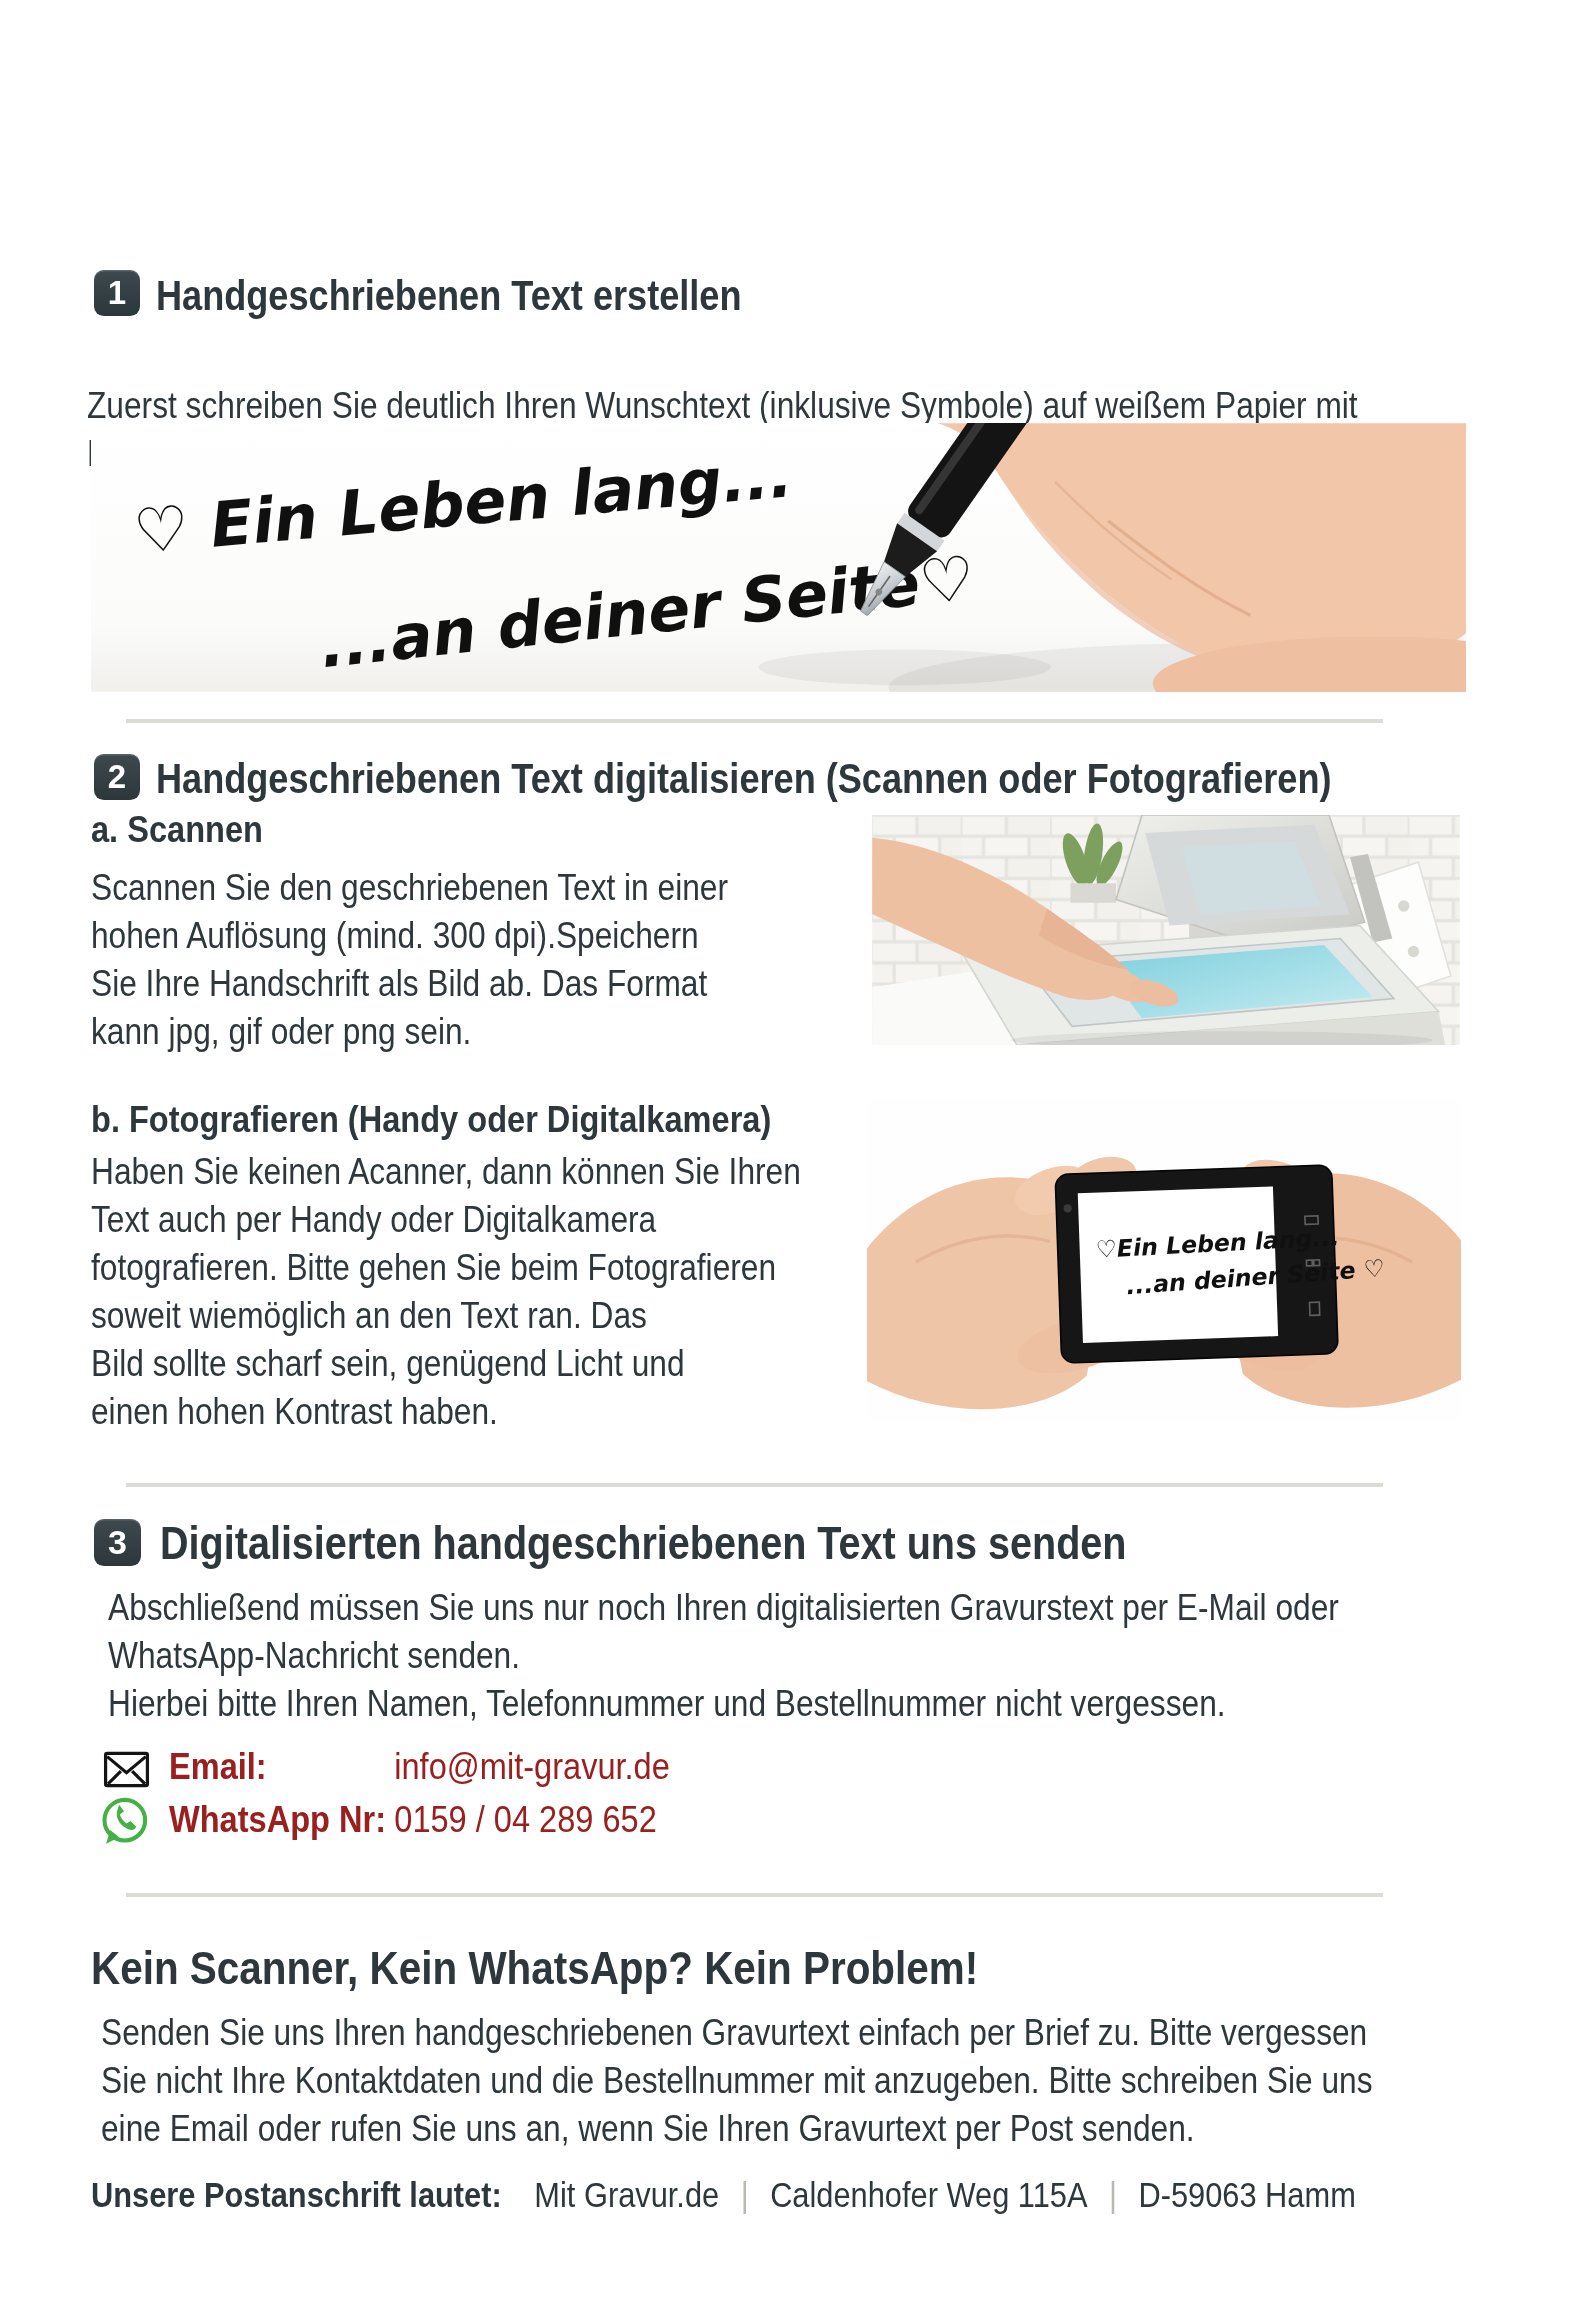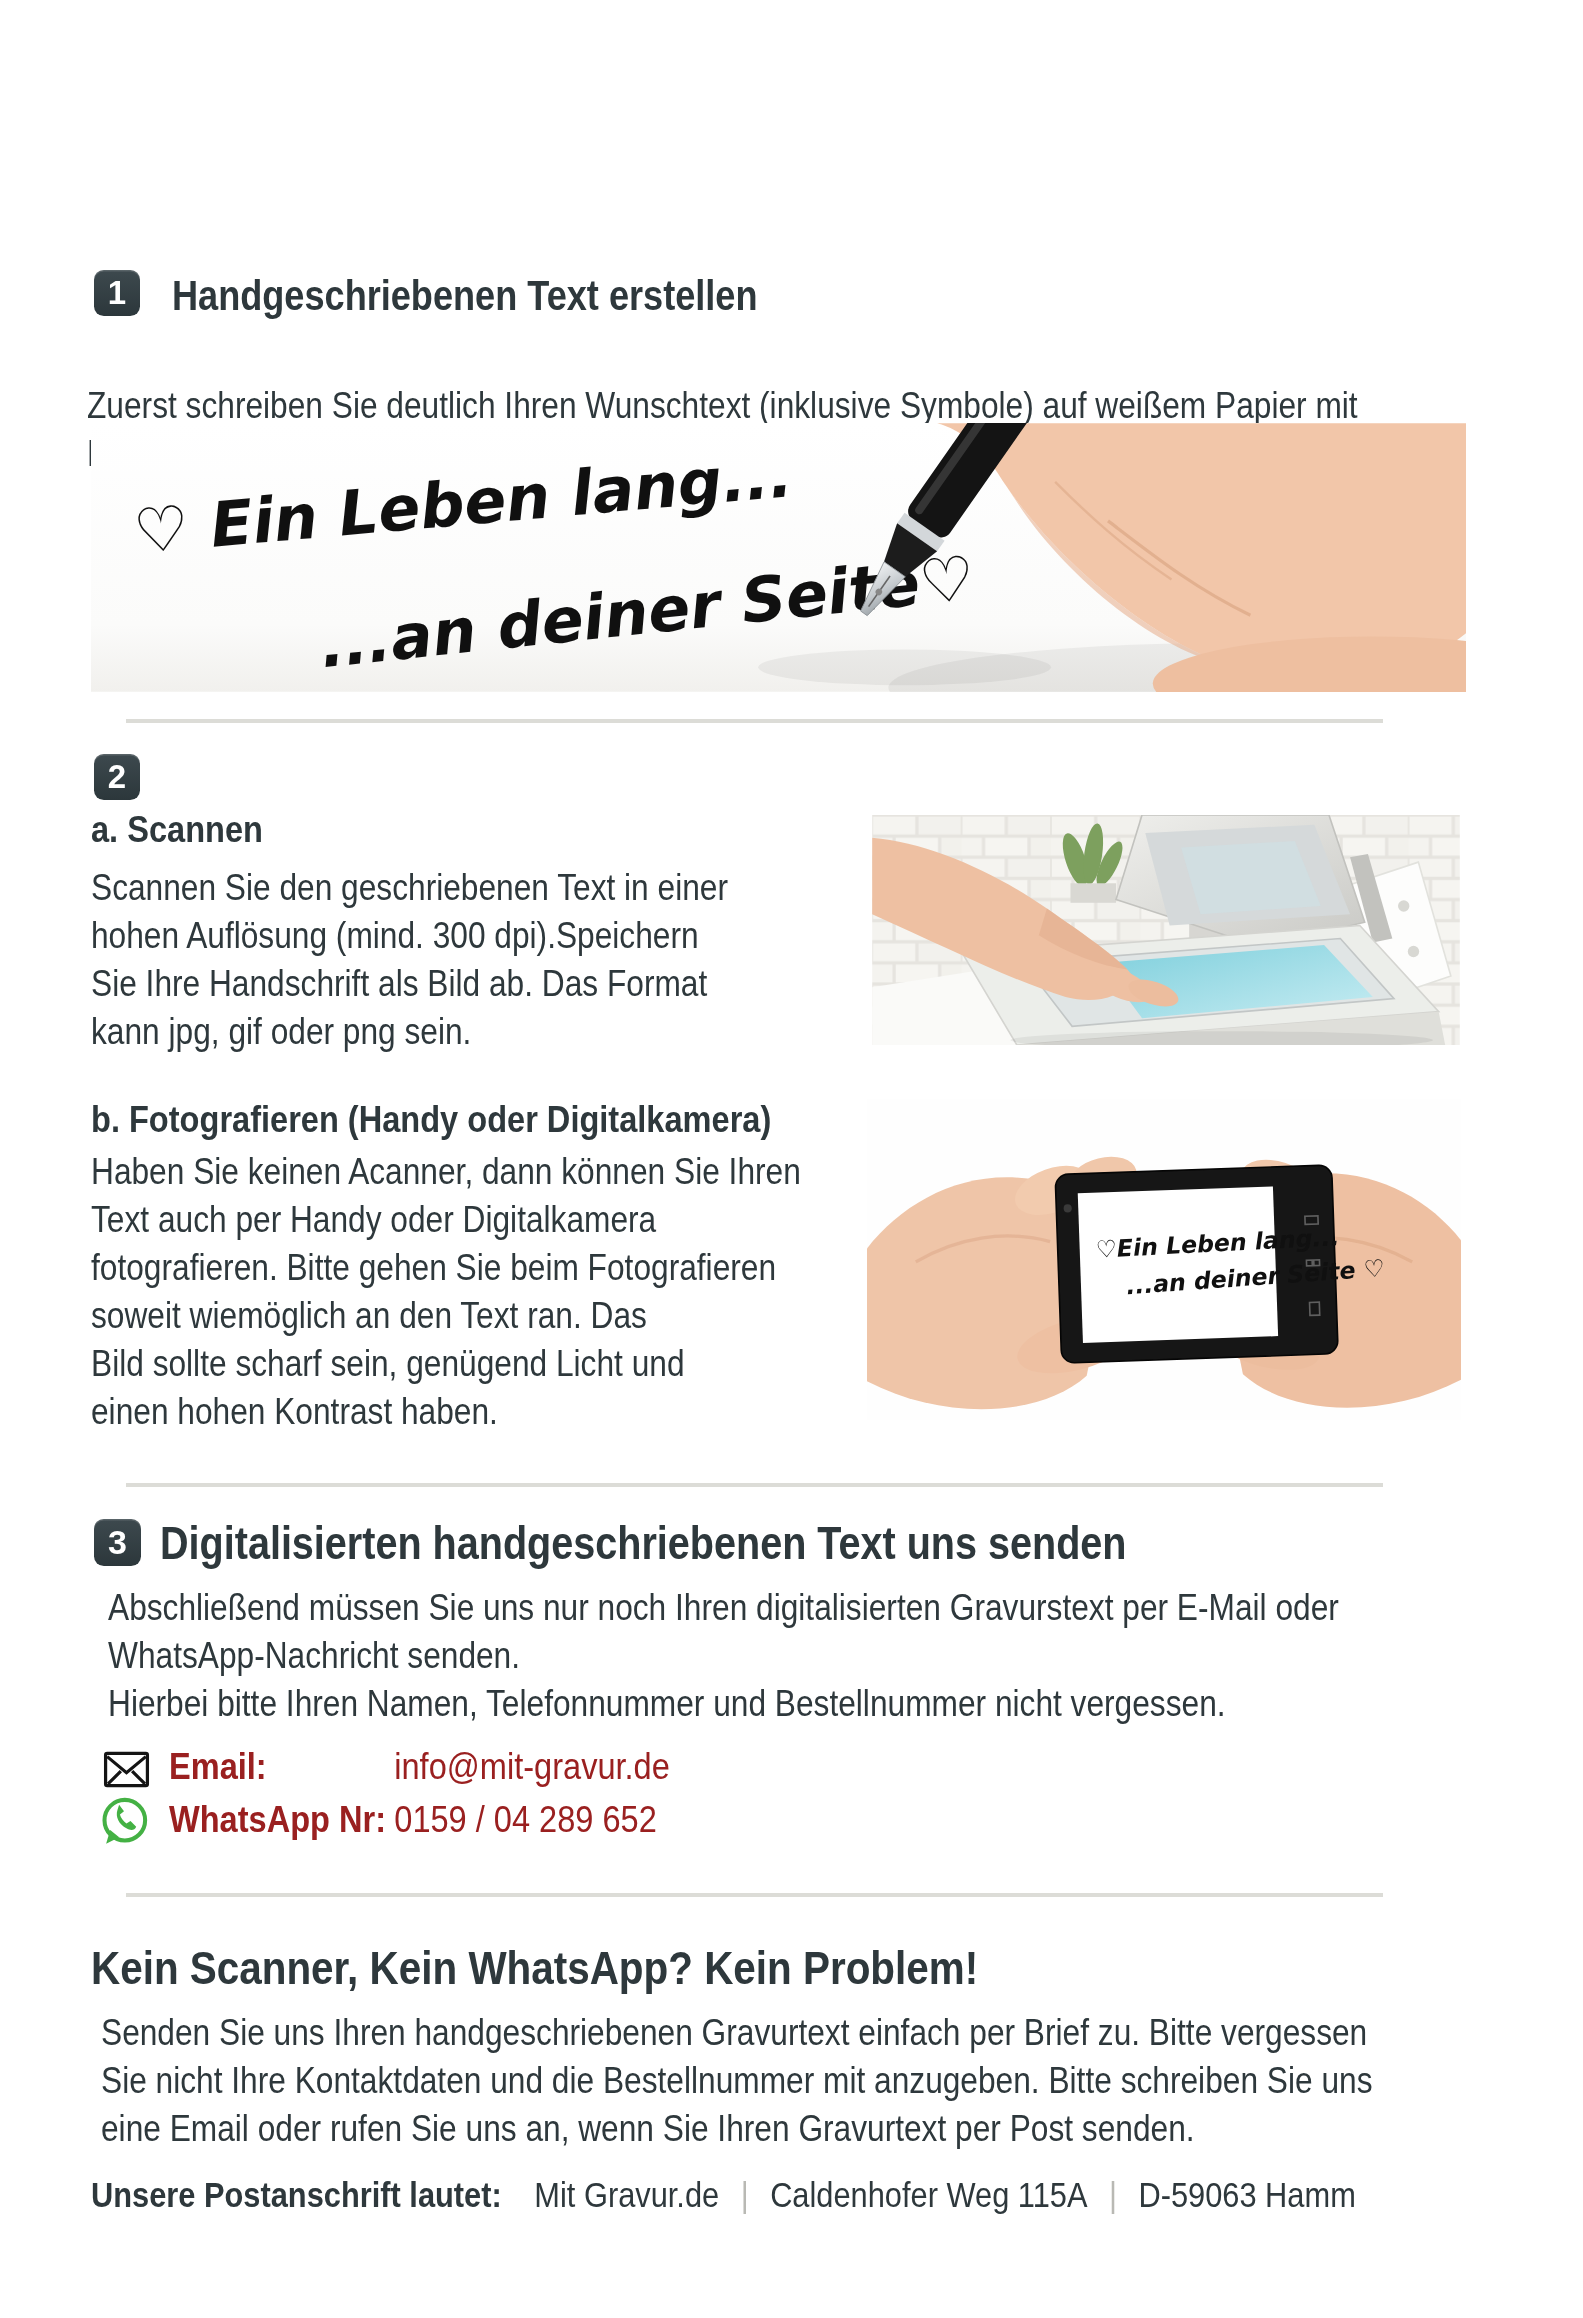--- a/index.html
+++ b/index.html
@@ -42,21 +42,21 @@
 </style>
 </head>
 <body>
 
 <div class="page">
 
 
   <div class="abs stepbadge" style="left:94px;top:270px;">
     <span>1</span>
   </div>
-  <div class="abs" style="left:156px;top:272px;margin-left:16px;">
+  <div class="abs" style="left:156px;top:272px;">
     <span class="h-step cx">Handgeschriebenen Text erstellen</span>
   </div>
   <div class="abs" style="left:87px;top:334px;">
     <span class="body cx88">
       <span>Zuerst schreiben Sie deutlich Ihren Wunschtext (inklusive Symbole) auf weißem Papier mit
 Filzstift oder Füller. Der Text darf </span><span class="red">max. 30 Zeichen inklusive Leerzeichen</span><span> haben.</span>
     </span>
   </div>
 
   <div class="abs photo" style="left:91px;top:423px;width:1375px;height:269px;">
@@ -96,20 +96,23 @@
         <line x1="0" y1="162" x2="0" y2="208" stroke="#666" stroke-width="2"></line>
         <circle cx="0" cy="186" r="4" fill="#888"></circle>
       </g>
     </svg>
   </div>
 
   <div class="abs divider" style="left:126px;top:719px;width:1257px;"></div>
 
   <div class="abs stepbadge" style="left:94px;top:754px;">
     <span>2</span>
+  </div>
+  <div class="abs" style="left:156px;top:755px;">
+    <span class="h-step cx">Handgeschriebenen Text digitalisieren (Scannen oder Fotografieren)</span>
   </div>
 
   <div class="abs" style="left:91px;top:809px;">
     <span class="subhead cx88">a. Scannen</span>
   </div>
   <div class="abs" style="left:91px;top:864px;">
     <span class="body cx88">Scannen Sie den geschriebenen Text in einer
 hohen Auflösung (mind. 300 dpi).Speichern
 Sie Ihre Handschrift als Bild ab. Das Format
 kann jpg, gif oder png sein.</span>

